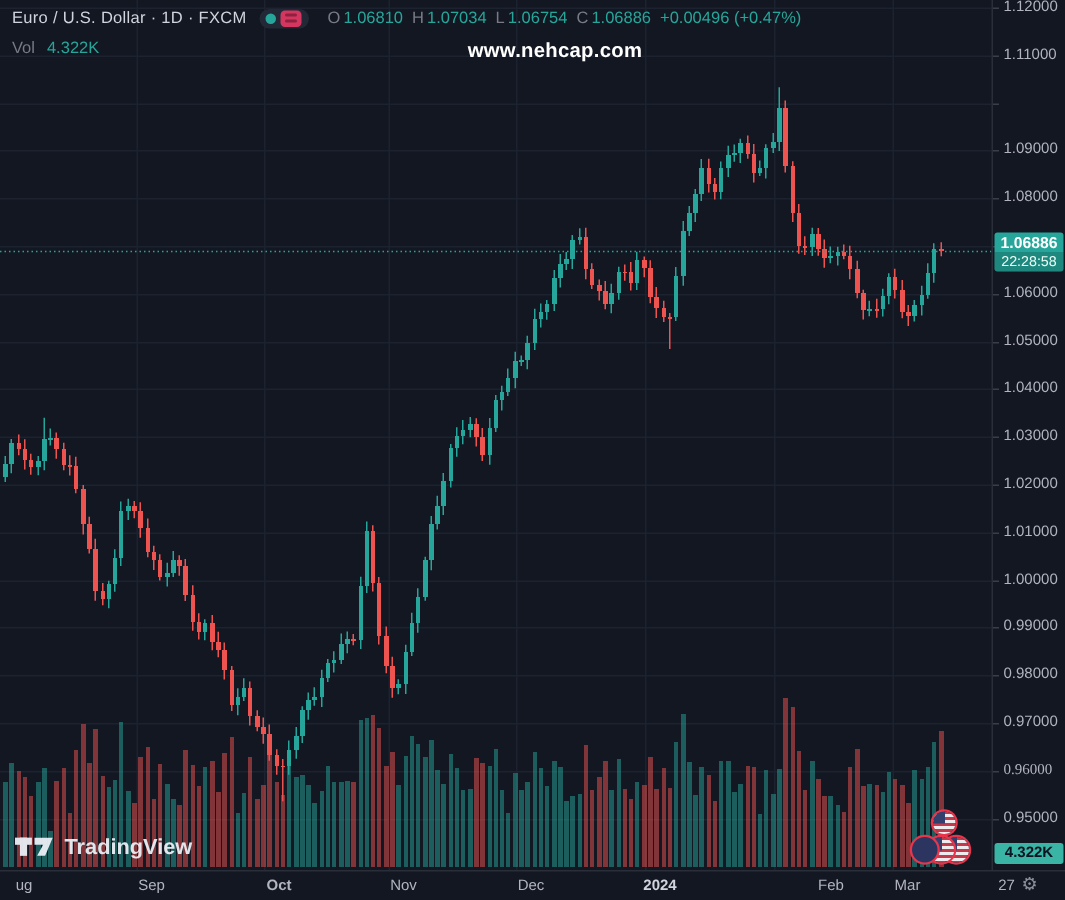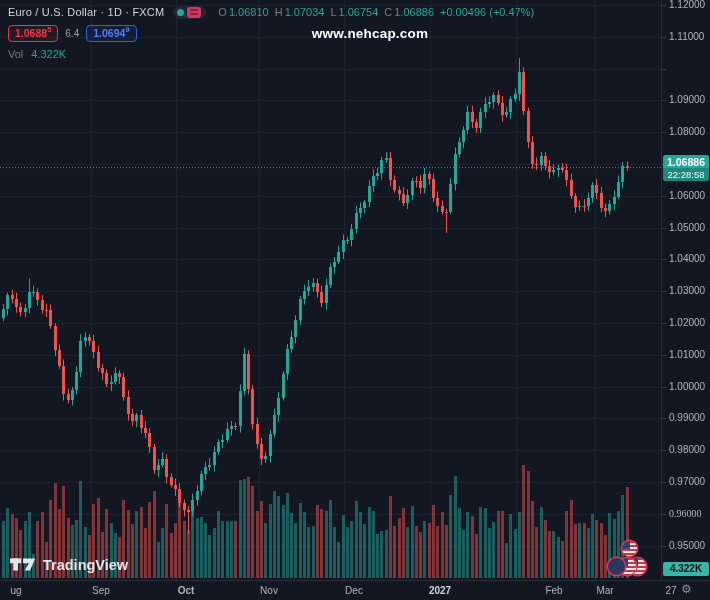--- a/index.html
+++ b/index.html
@@ -576,25 +576,20 @@
             <span class="v">1.06810</span>
             <span class="k">H</span>
             <span class="v">1.07034</span>
             <span class="k">L</span>
             <span class="v">1.06754</span>
             <span class="k">C</span>
             <span class="v">1.06886</span>
             <span class="v">+0.00496 (+0.47%)</span>
           </span>
       </div>
-      <div class="lrow2">
-        <span class="quote bid"><span>1.0688</span><sup>5</sup></span>
-        <span class="spread">6.4</span>
-        <span class="quote ask"><span>1.0694</span><sup>9</sup></span>
-      </div>
       <div class="lrow3">
         <span class="vol-l">Vol</span>
         <span class="vol-v">4.322K</span>
       </div>
     </div>
 
     <span class="flag c1"></span>
     <span class="flag c2"></span>
     <span class="flag c3"></span>
     <span class="flag f1"></span>
@@ -654,21 +649,21 @@
       <div class="pdash" style="top: 545.6px;"></div>
       <div class="ptick" style="top: 539.6px;">0.95000</div>
     </div>
 
   <div class="time-axis" id="time-axis">
       <div class="ttick" style="left: 6px;">ug</div>
       <div class="ttick" style="left: 91px;">Sep</div>
       <div class="ttick" style="left: 176px; font-weight: bold;">Oct</div>
       <div class="ttick" style="left: 259px;">Nov</div>
       <div class="ttick" style="left: 344px;">Dec</div>
-      <div class="ttick strong" style="left: 430px;">2027</div>
+      <div class="ttick strong" style="left: 430px;">2024</div>
       <div class="ttick" style="left: 544px;">Feb</div>
       <div class="ttick" style="left: 595px;">Mar</div>
       <div class="ttick" style="left: 661px;">27</div>
     </div>
 
   <div class="corner">
     <span class="gear">⚙</span>
   </div>
 
 </div>

